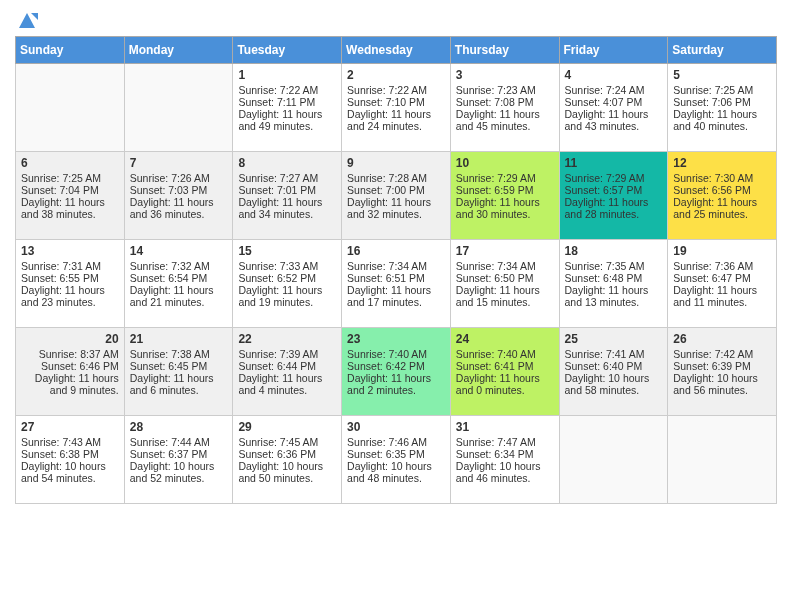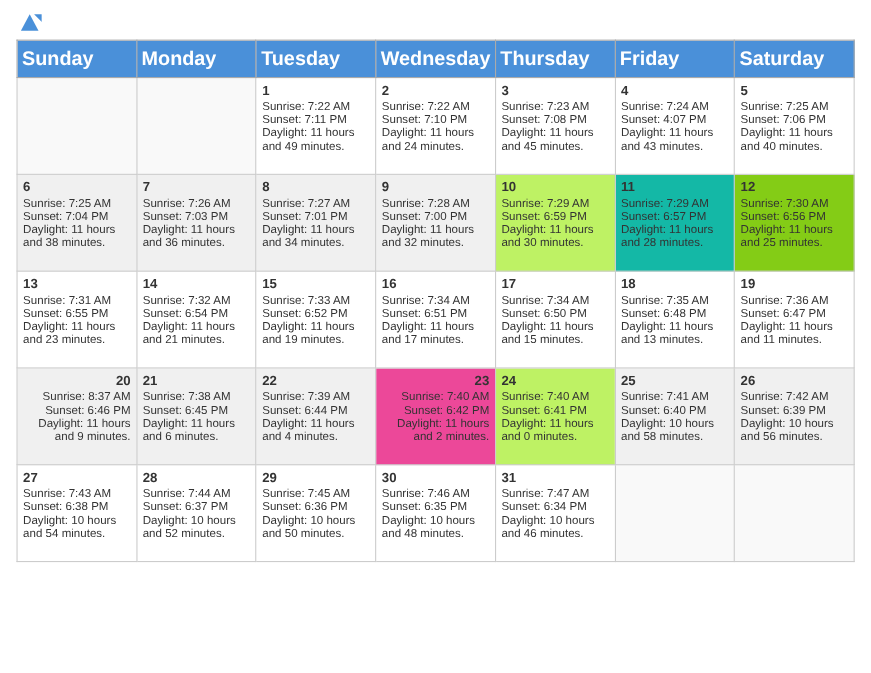--- a/index.html
+++ b/index.html
@@ -44,21 +44,21 @@
       color: #555;
     }
     .calendar {
       width: 100%;
       border-collapse: collapse;
       table-layout: fixed;
     }
     .calendar th {
       background-color: #4a90d9;
       color: #fff;
-      font-size: 18px;
+      font-size: 12px;
       font-weight: bold;
       padding: 6px 4px;
       text-align: left;
       border: 1px solid #aaa;
     }
     .calendar td {
       vertical-align: top;
       border: 1px solid #ccc;
       padding: 4px 5px;
       font-size: 10.5px;
@@ -178,21 +178,21 @@
           <div>Sunrise: 7:29 AM</div>
           <div>Sunset: 6:59 PM</div>
           <div>Daylight: 11 hours and 30 minutes.</div>
         </td>
         <td style="background: #14b8a6;">
           <span class="day-num">11</span>
           <div>Sunrise: 7:29 AM</div>
           <div>Sunset: 6:57 PM</div>
           <div>Daylight: 11 hours and 28 minutes.</div>
         </td>
-        <td style="background: #84cc16;">
+        <td style="background: #fde047;">
           <span class="day-num">12</span>
           <div>Sunrise: 7:30 AM</div>
           <div>Sunset: 6:56 PM</div>
           <div>Daylight: 11 hours and 25 minutes.</div>
         </td>
       </tr>
       <tr>
         <td>
           <span class="day-num">13</span>
           <div>Sunrise: 7:31 AM</div>
@@ -248,21 +248,21 @@
           <div>Sunrise: 7:38 AM</div>
           <div>Sunset: 6:45 PM</div>
           <div>Daylight: 11 hours and 6 minutes.</div>
         </td>
         <td style="background: rgb(240, 240, 240);">
           <span class="day-num">22</span>
           <div>Sunrise: 7:39 AM</div>
           <div>Sunset: 6:44 PM</div>
           <div>Daylight: 11 hours and 4 minutes.</div>
         </td>
-        <td style="background: #ec4899; text-align: right;">
+        <td style="background: #86efac;">
           <span class="day-num">23</span>
           <div>Sunrise: 7:40 AM</div>
           <div>Sunset: 6:42 PM</div>
           <div>Daylight: 11 hours and 2 minutes.</div>
         </td>
         <td style="background: #bef264;">
           <span class="day-num">24</span>
           <div>Sunrise: 7:40 AM</div>
           <div>Sunset: 6:41 PM</div>
           <div>Daylight: 11 hours and 0 minutes.</div>

